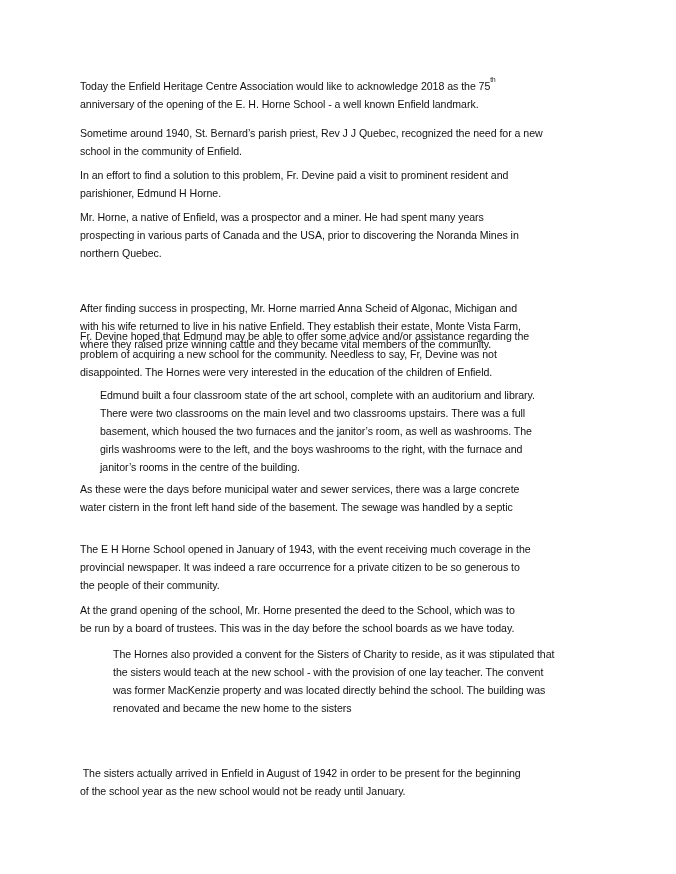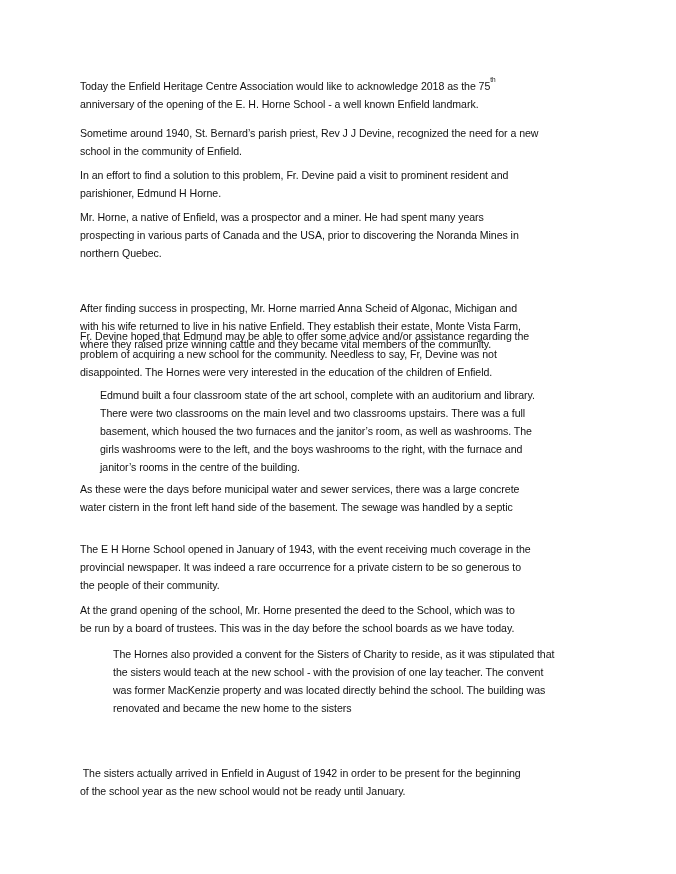--- a/index.html
+++ b/index.html
@@ -48,21 +48,21 @@
 <body>
 
 <div class="page">
 
   <p class="para" style="top:77px;">
     <span class="line"><span>Today the Enfield Heritage Centre Association would like to acknowledge 2018 as the 75</span><sup>th</sup></span>
     <span class="line">anniversary of the opening of the E. H. Horne School - a well known Enfield landmark.</span>
   </p>
 
   <p class="para" style="top:124px;">
-    <span class="line">Sometime around 1940, St. Bernard’s parish priest, Rev J J Devine, recognized the need for a new</span>
+    <span class="line">Sometime around 1940, St. Bernard’s parish priest, Rev J J Quebec, recognized the need for a new</span>
     <span class="line">school in the community of Enfield.</span>
   </p>
 
   <p class="para" style="top:166px;">
     <span class="line">In an effort to find a solution to this problem, Fr. Devine paid a visit to prominent resident and</span>
     <span class="line">parishioner, Edmund H Horne.</span>
   </p>
 
   <p class="para" style="top:208px;">
     <span class="line">Mr. Horne, a native of Enfield, was a prospector and a miner. He had spent many years</span>
@@ -90,21 +90,21 @@
     <span class="line">janitor’s rooms in the centre of the building.</span>
   </p>
 
   <p class="para" style="top:480px;">
     <span class="line">As these were the days before municipal water and sewer services, there was a large concrete</span>
     <span class="line">water cistern in the front left hand side of the basement. The sewage was handled by a septic</span>
   </p>
 
   <p class="para" style="top:540px;">
     <span class="line">The E H Horne School opened in January of 1943, with the event receiving much coverage in the</span>
-    <span class="line">provincial newspaper.   It was indeed a rare occurrence for a private cistern to be so generous to</span>
+    <span class="line">provincial newspaper.   It was indeed a rare occurrence for a private citizen to be so generous to</span>
     <span class="line">the people of their community.</span>
   </p>
 
   <p class="para" style="top:601px;">
     <span class="line">At the grand opening of the school, Mr. Horne presented the deed to the School, which was to</span>
     <span class="line">be run by a board of trustees.  This was in the day before the school boards as we have today.</span>
   </p>
 
   <p class="para" style="top:645px;margin-left:33px;">
     <span class="line">The Hornes also provided a convent for the Sisters of Charity to reside, as it was stipulated that</span>

